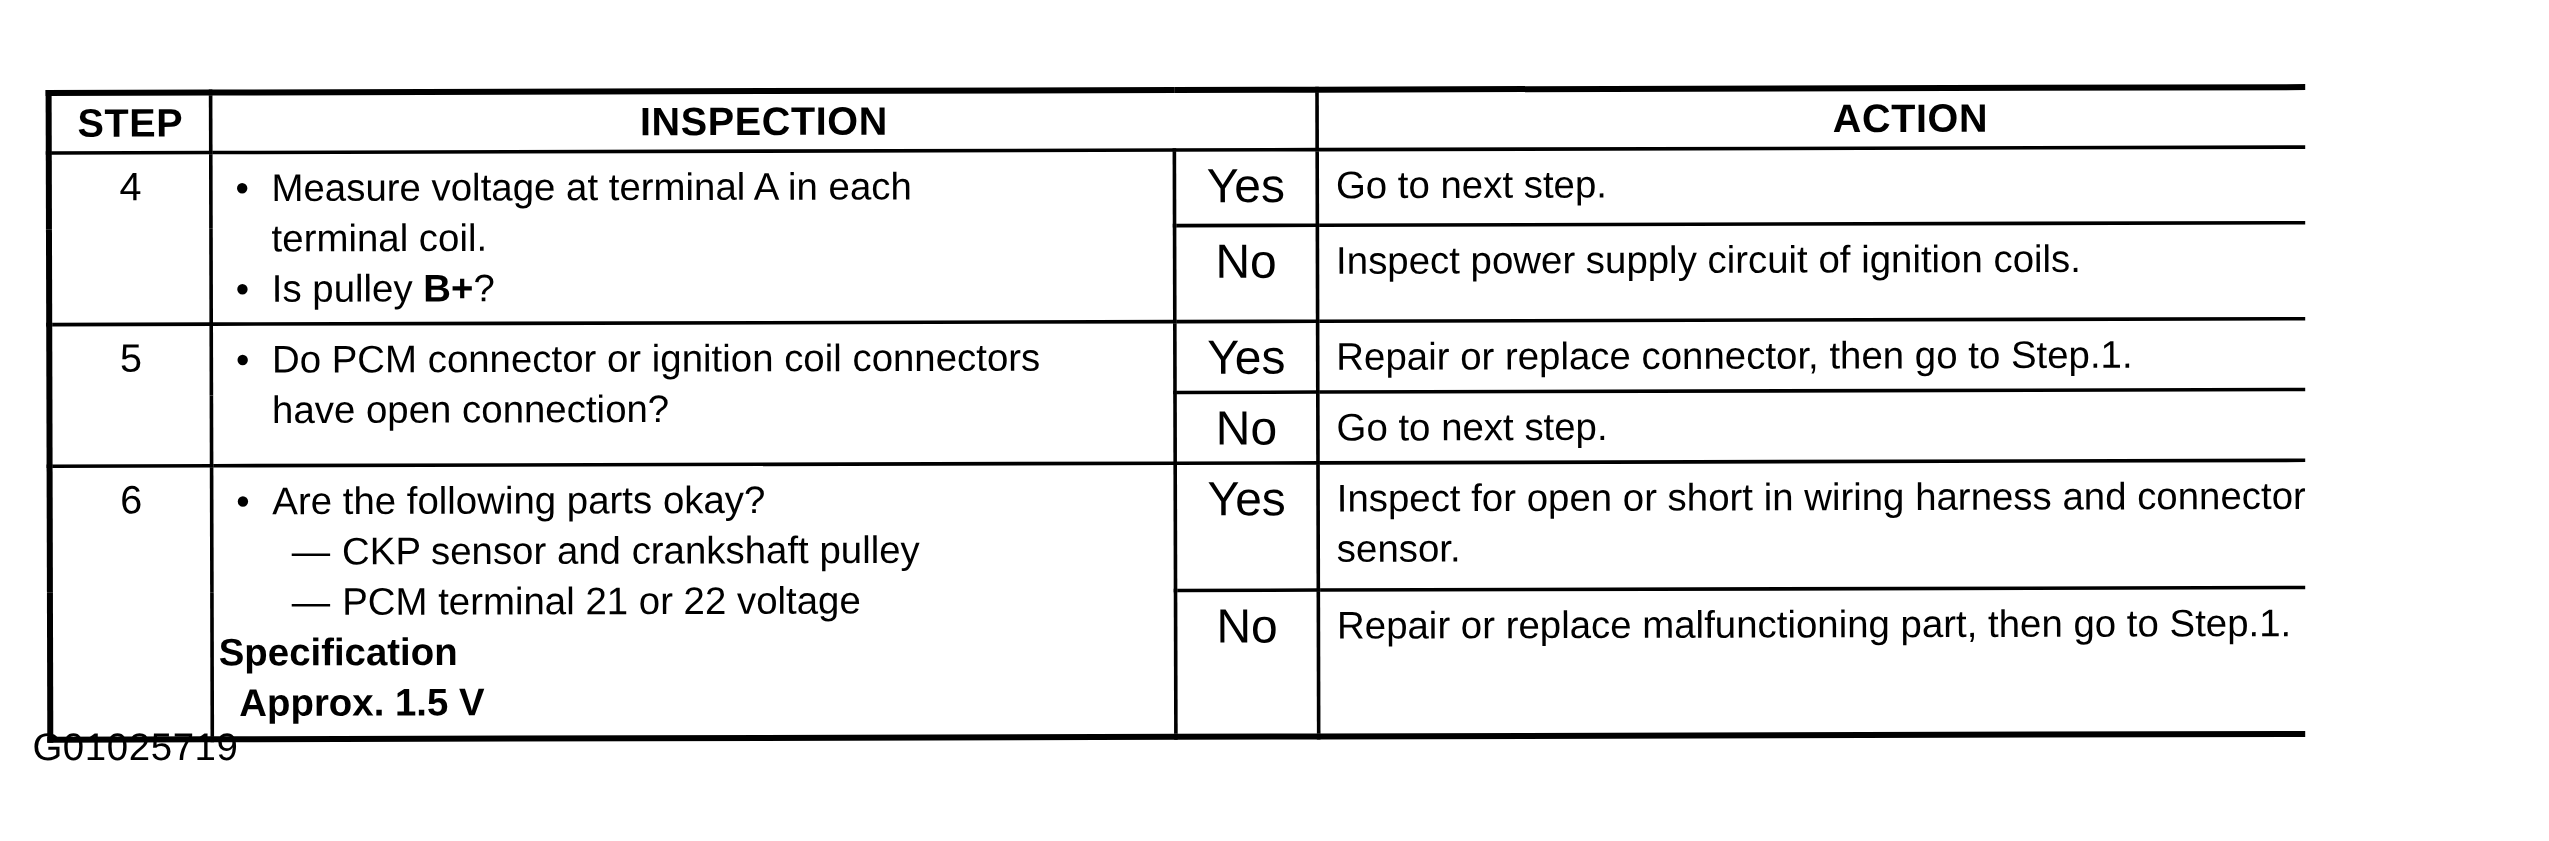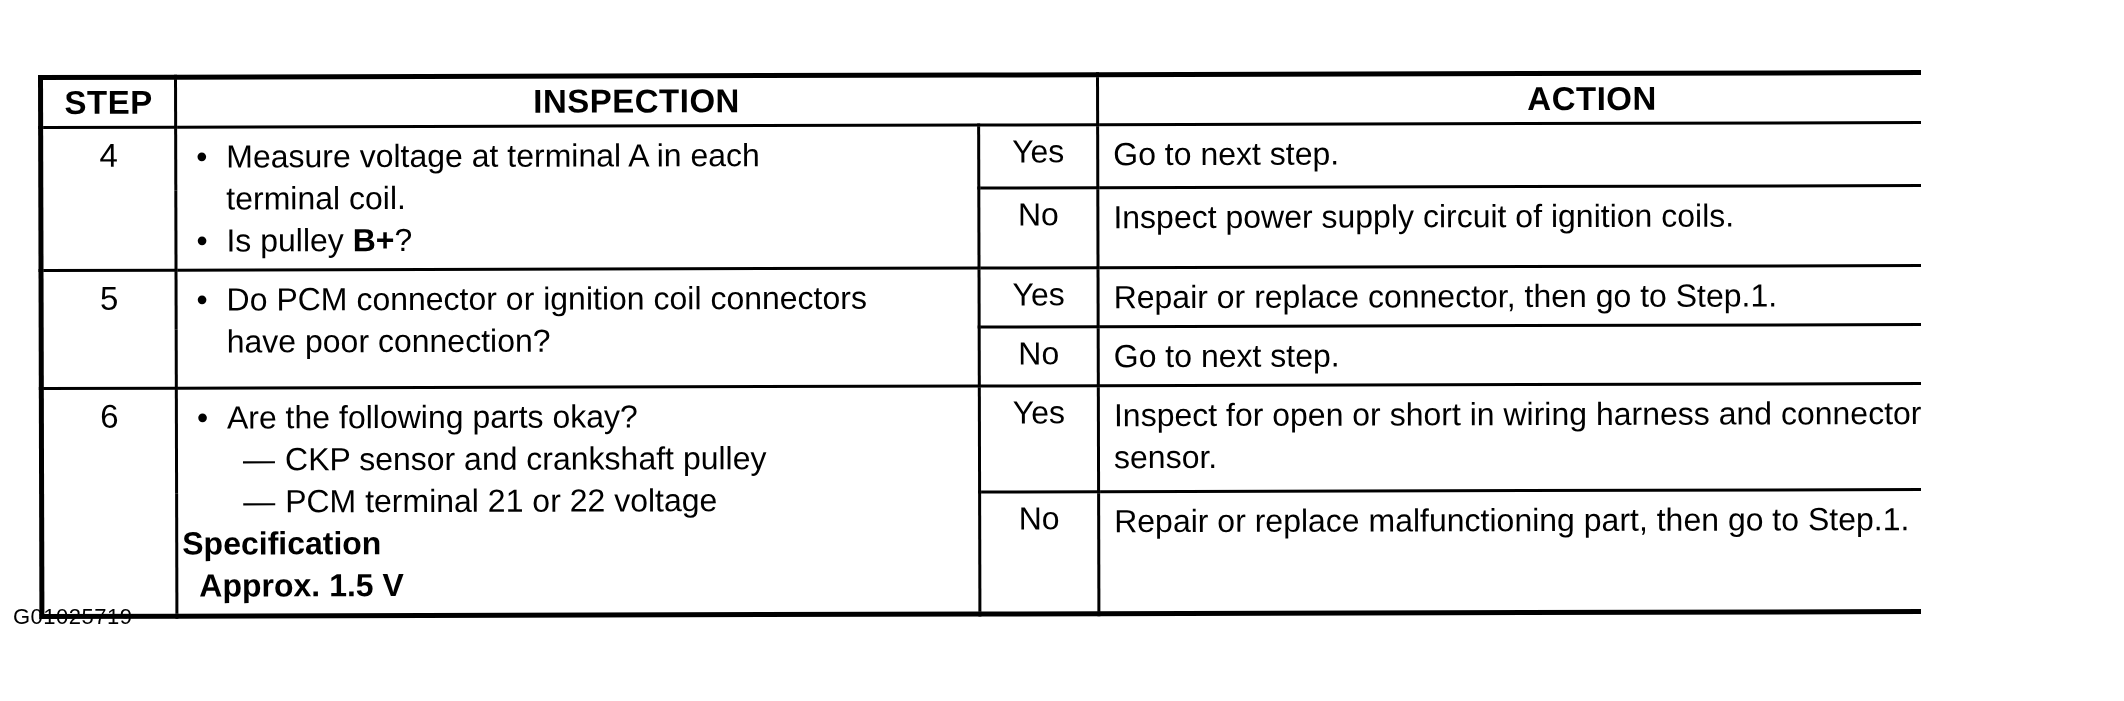--- a/index.html
+++ b/index.html
@@ -49,44 +49,44 @@
   }
   td.inspection {
     vertical-align: top;
     font-size: 32px;
     line-height: 42px;
     padding: 7px 6px 7px 0;
   }
   td.answer {
     text-align: center;
     vertical-align: top;
-    font-size: 32px;
+    font-size: 40px;
     padding-top: 7px;
   }
   td.action {
     vertical-align: top;
     font-size: 32px;
     line-height: 42px;
     padding: 7px 12px 7px 14px;
   }
   
   .ln { white-space: nowrap; }
   .ln-bullet { display: flex; padding-left: 19px; }
   .ln-bullet .mk { width: 30px; flex: none; }
   .ln-cont { padding-left: 49px; }
   .ln-dash { display: flex; padding-left: 65px; }
   .ln-dash .mk { width: 42px; flex: none; }
   .ln-spec { padding-left: 4px; font-weight: 700; }
   .ln-approx { padding-left: 21px; font-weight: 700; }
   .b { font-weight: 700; }
   .fig-code {
     position: absolute;
-    left: 13px;
+    left: 27px;
     top: 604px;
-    font-size: 22px;
+    font-size: 32px;
     letter-spacing: 0.5px;
   }
 </style>
 </head>
 <body>
 
 <div class="page">
   <div class="table-wrap">
     <table class="diag">
       <colgroup>
@@ -126,21 +126,21 @@
       </tr>
 
       <tr style="height:59px">
         <td class="step" rowspan="2">5</td>
         <td class="inspection" rowspan="2">
           <div class="ln ln-bullet">
             <span class="mk">•</span>
             <span>Do PCM connector or ignition coil connectors</span>
           </div>
           <div class="ln ln-cont">
-            <span>have poor connection?</span>
+            <span>have open connection?</span>
           </div>
         </td>
         <td class="answer">Yes</td>
         <td class="action">Repair or replace connector, then go to Step.1.</td>
       </tr>
       <tr style="height:45px">
         <td class="answer">No</td>
         <td class="action">Go to next step.</td>
       </tr>
 

